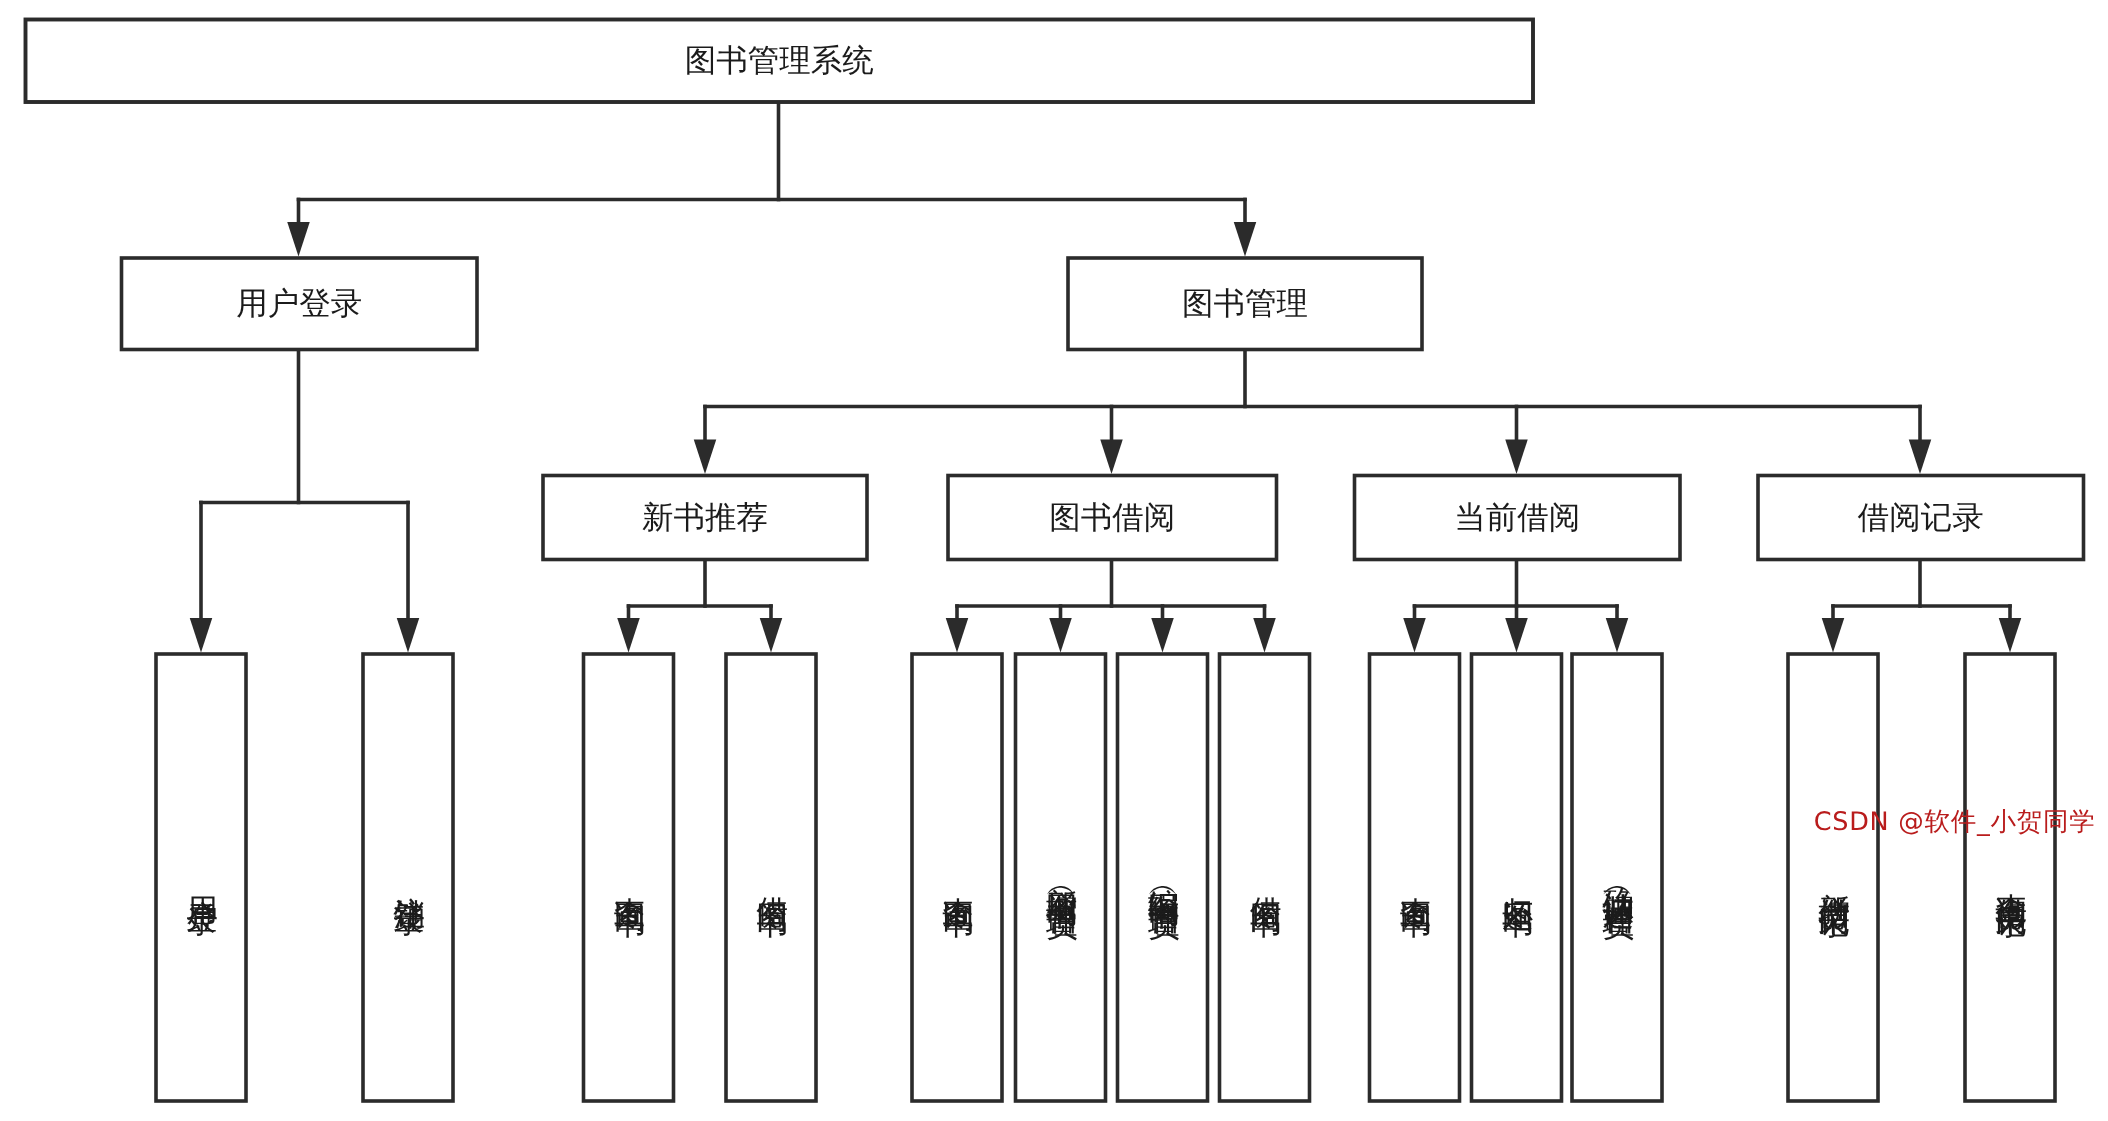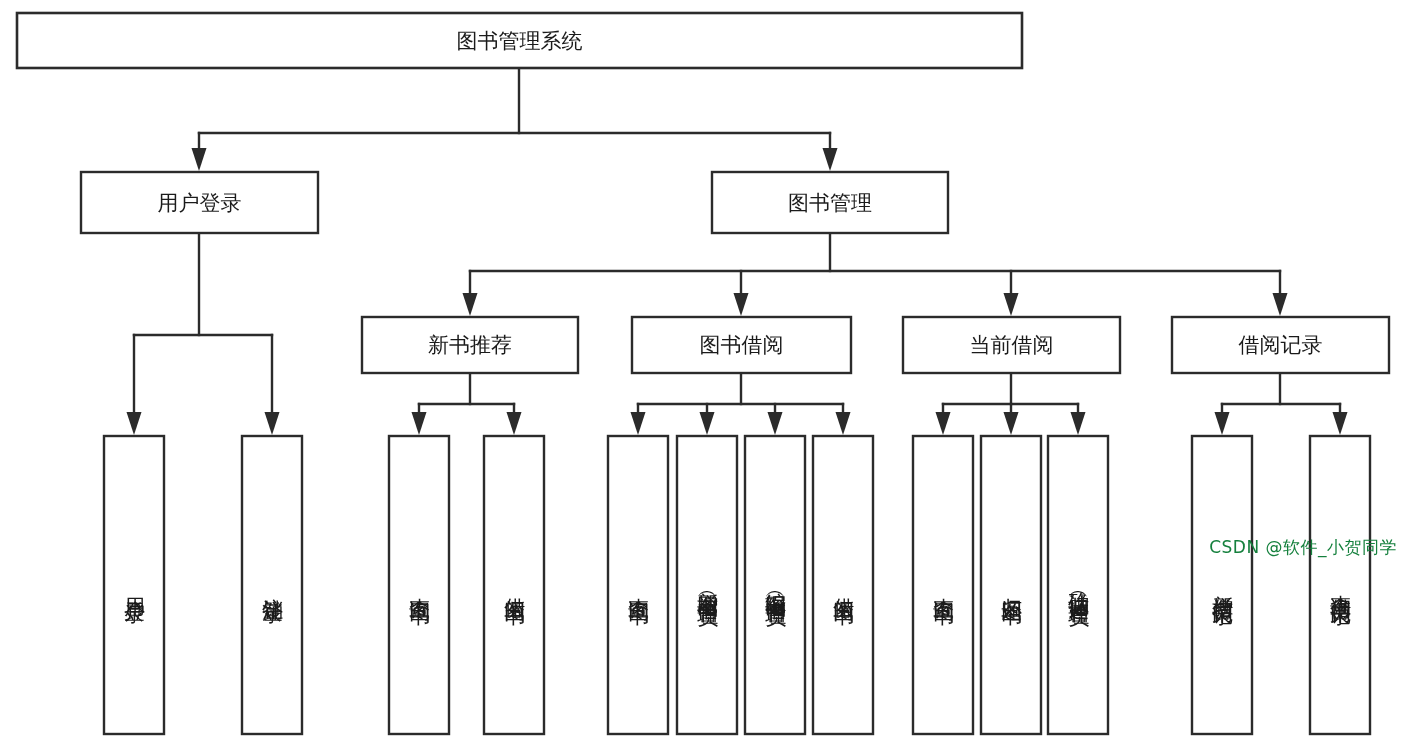--- a/index.html
+++ b/index.html
@@ -67,21 +67,21 @@
     letter-spacing: 2.2px;
     color: #1b1b1b;
     white-space: nowrap;
   }
   .watermark {
     position: absolute;
     right: 8px;
     bottom: 4px;
     font-family: "DejaVu Sans", "Liberation Sans", sans-serif;
     font-size: 17px;
-    color: #15803d;
+    color: #b91c1c;
     letter-spacing: 0.5px;
     white-space: nowrap;
   }
 </style>
 </head>
 <body>
 
 <div id="diagram-root">
 
   <svg class="diagram" id="diagram-svg" viewBox="0 0 1405 747" xmlns="http://www.w3.org/2000/svg">

